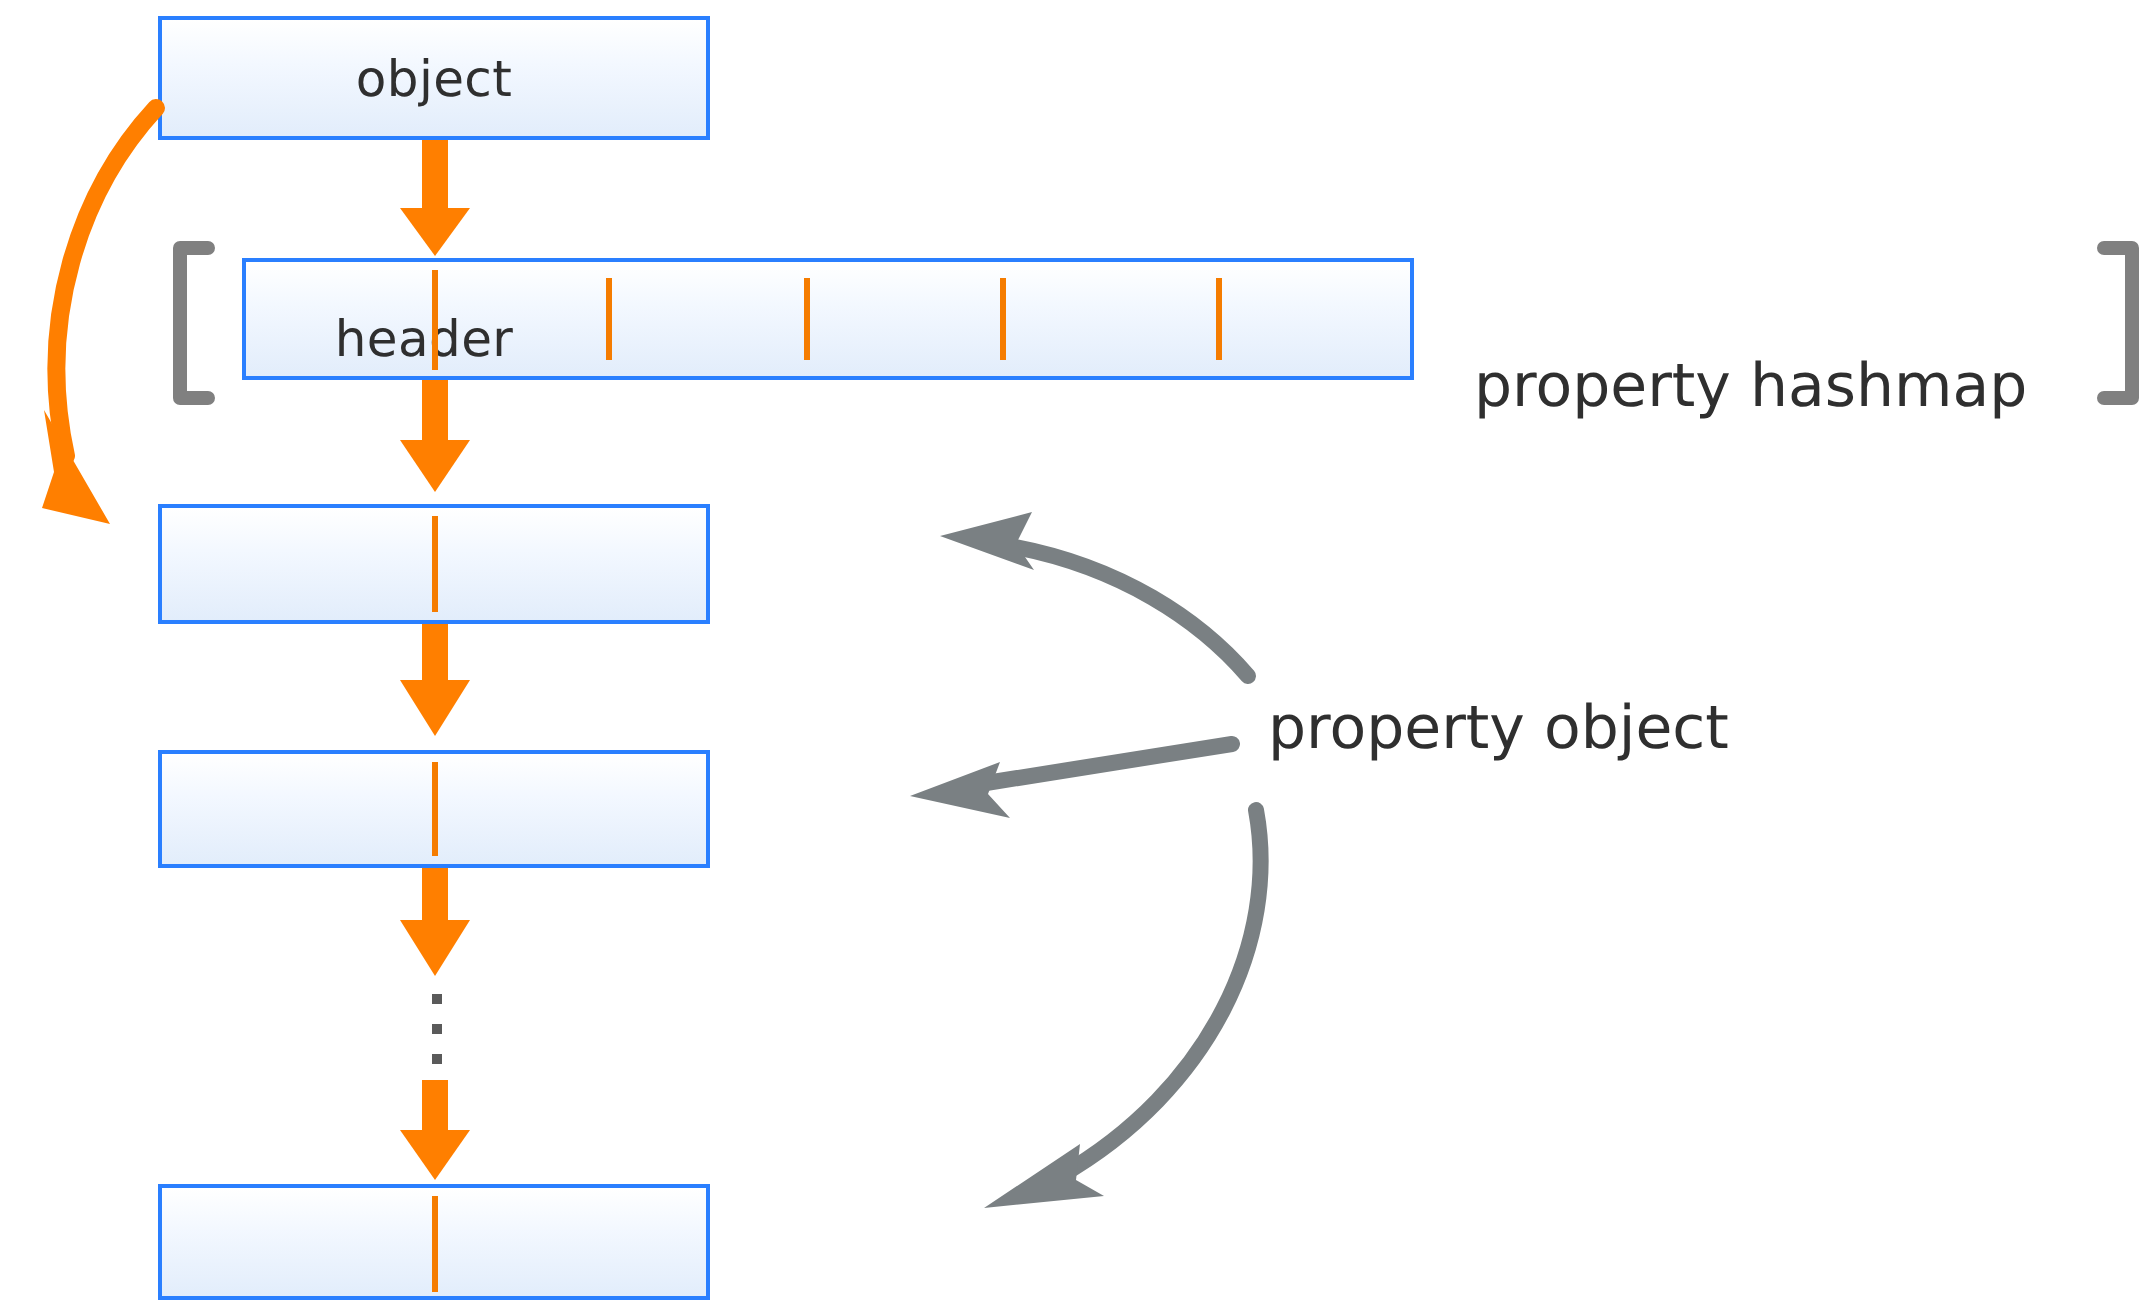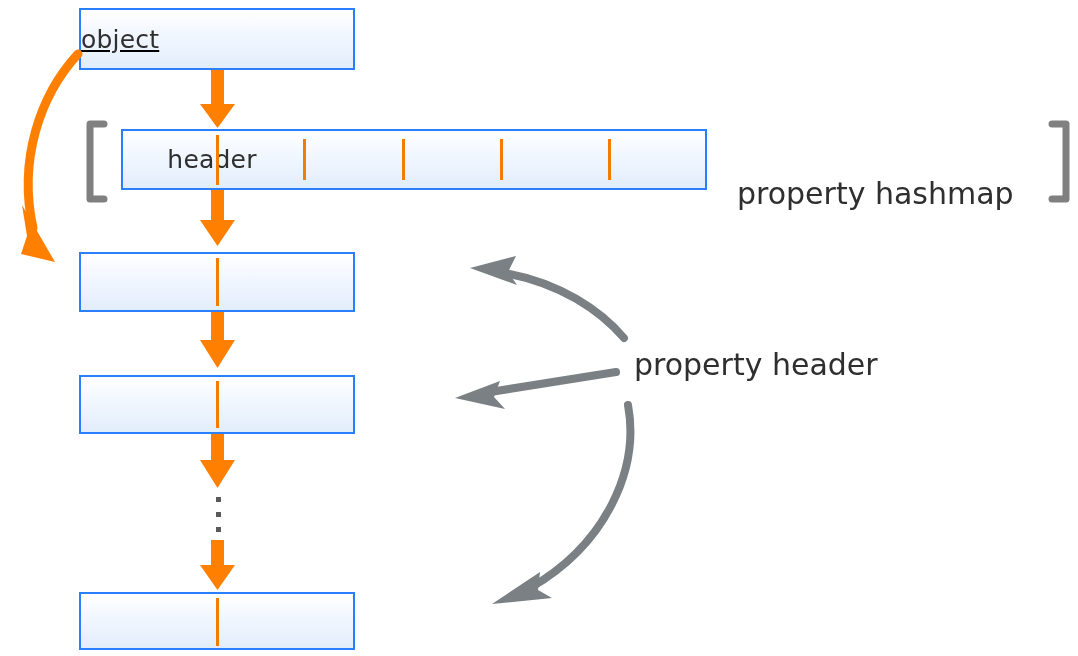--- a/index.html
+++ b/index.html
@@ -21,22 +21,21 @@
     width: 1078px;
     height: 656px;
   }
   .box {
     position: absolute;
     box-sizing: border-box;
     border: 2px solid #2a7fff;
     background: linear-gradient(to bottom, #ffffff 0%, #f3f8ff 38%, #e2edfb 100%);
     display: flex;
     align-items: center;
-    justify-content: flex-start;
-    text-decoration: underline;
+    justify-content: center;
   }
   .box-label {
     font-size: 25px;
     color: #2f2f2f;
     letter-spacing: 0.2px;
     line-height: 1;
     user-select: none;
   }
   .hashmap-row {
     position: absolute;
@@ -92,21 +91,21 @@
 </head>
 <body>
 
 <div id="canvas">
 
   <div class="box" style="left:79px; top:8px; width:276px; height:62px;">
     <span class="box-label">object</span>
   </div>
 
   <div class="hashmap-row" style="left:121px; top:129px; width:586px; height:61px;">
-    <div class="hashmap-header" style="width:178px;">
+    <div class="hashmap-header" style="width:178px;margin-top:10px;">
       <span class="box-label">header</span>
     </div>
     <div class="tick" style="left:180px;"></div>
     <div class="tick" style="left:279px;"></div>
     <div class="tick" style="left:377px;"></div>
     <div class="tick" style="left:485px;"></div>
   </div>
 
   <div class="box" style="left:79px; top:252px; width:276px; height:60px;"></div>
   <div class="divider" style="left:216px; top:258px; height:48px;"></div>
@@ -118,21 +117,21 @@
   <div class="divider" style="left:216px; top:598px; height:48px;"></div>
 
   <div class="divider" style="left:216px; top:135px; height:50px;"></div>
 
   <div class="ellipsis-dot" style="left:216px; top:497px;"></div>
   <div class="ellipsis-dot" style="left:216px; top:512px;"></div>
   <div class="ellipsis-dot" style="left:216px; top:527px;"></div>
 
   <div class="plain-text" style="left:737px; top:143px;margin-top:36px;">property hashmap</div>
 
-  <div class="plain-text" style="left:634px; top:350px;">property header</div>
+  <div class="plain-text" style="left:634px; top:350px;">property object</div>
 
   <svg class="overlay" viewBox="0 0 1078 656" xmlns="http://www.w3.org/2000/svg">
 
     <g>
       <rect x="211" y="70" width="13" height="38" fill="#ff7f00"></rect>
       <path d="M 200 104 L 235 104 L 217.5 128 Z" fill="#ff7f00"></path>
     </g>
 
     <g>
       <rect x="211" y="190" width="13" height="34" fill="#ff7f00"></rect>

